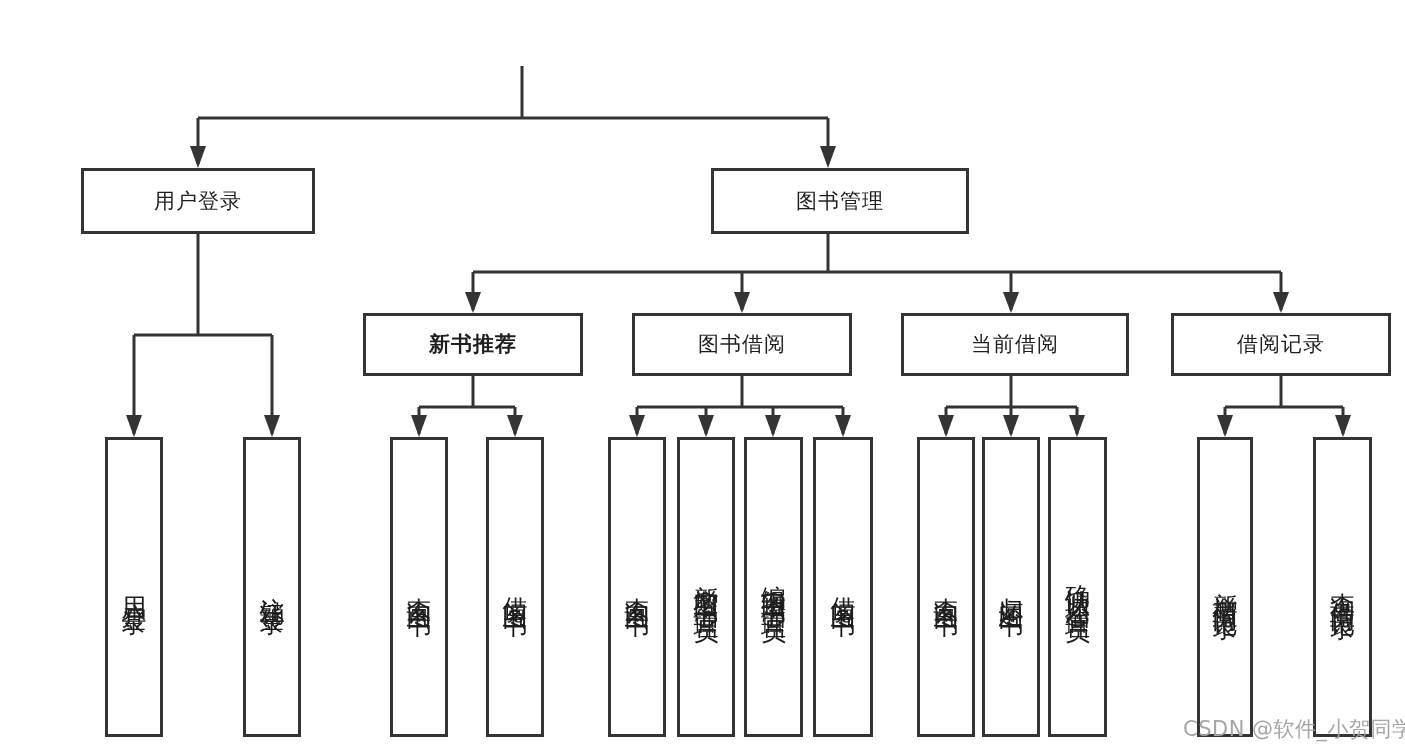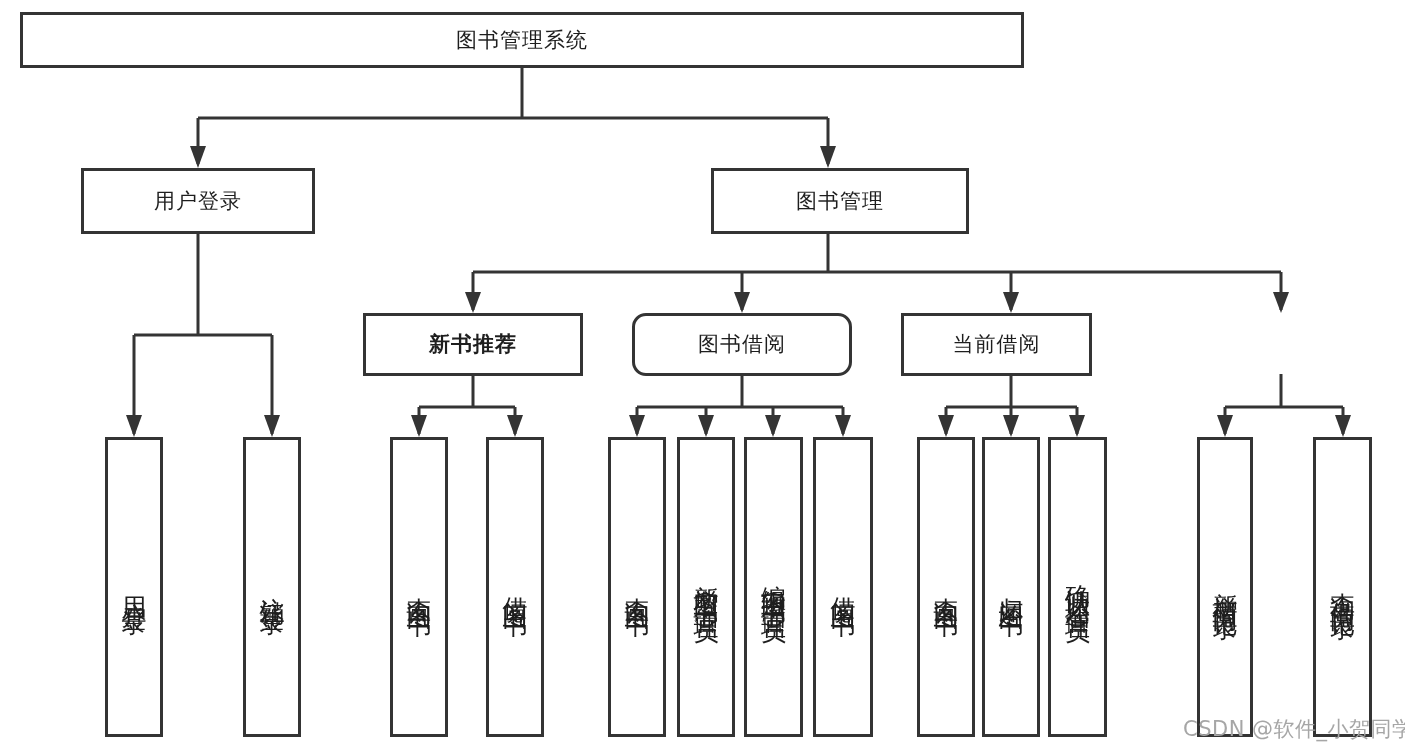--- a/index.html
+++ b/index.html
@@ -45,22 +45,22 @@
     letter-spacing: 5px;
     line-height: 1;
   }
   
   .n-root   { left: 20px;  top: 12px;  width: 1004px; height: 56px; }
   
   .n-login  { left: 81px;  top: 168px; width: 234px;  height: 66px; }
   .n-mgmt   { left: 711px; top: 168px; width: 258px;  height: 66px; }
   
   .n-nbr    { left: 363px;  top: 313px; width: 220px; height: 63px; font-weight: bold; }
-  .n-bb     { left: 632px;  top: 313px; width: 220px; height: 63px; border-radius: 14px; }
-  .n-cb     { left: 901px;  top: 313px; width: 191px; height: 63px; text-align: right; }
+  .n-bb     { left: 632px;  top: 313px; width: 220px; height: 63px; }
+  .n-cb     { left: 901px;  top: 313px; width: 228px; height: 63px; text-align: right; }
   .n-br     { left: 1171px; top: 313px; width: 220px; height: 63px; }
   
   .leaf     { top: 437px; height: 300px; }
   .n-a1 { left: 105px;  width: 58px; }
   .n-a2 { left: 243px;  width: 58px; }
   .n-b1 { left: 390px;  width: 58px; }
   .n-b2 { left: 486px;  width: 58px; }
   .n-c1 { left: 608px;  width: 58px; }
   .n-c2 { left: 677px;  width: 58px; }
   .n-c3 { left: 744px;  width: 59px; }
@@ -123,28 +123,28 @@
       <polygon points="765,415 781,415 773,437"></polygon>
       <polygon points="835,415 851,415 843,437"></polygon>
       <polygon points="938,415 954,415 946,437"></polygon>
       <polygon points="1003,415 1019,415 1011,437"></polygon>
       <polygon points="1069,415 1085,415 1077,437"></polygon>
       <polygon points="1217,415 1233,415 1225,437"></polygon>
       <polygon points="1335,415 1351,415 1343,437"></polygon>
     </g>
   </svg>
 
-  <div class="node h n-root">图书管理系统</div>
 
   <div class="node h n-login">用户登录</div>
   <div class="node h n-mgmt">图书管理</div>
 
   <div class="node h n-nbr">新书推荐</div>
   <div class="node h n-bb">图书借阅</div>
   <div class="node h n-cb">当前借阅</div>
+  <div class="node h n-br">借阅记录</div>
 
   <div class="node v leaf n-a1">用户登录</div>
   <div class="node v leaf n-a2">注销登录</div>
 
   <div class="node v leaf n-b1">查询图书</div>
   <div class="node v leaf n-b2">借阅图书</div>
 
   <div class="node v leaf n-c1">查询图书</div>
   <div class="node v leaf n-c2">新增图书（管理员）</div>
   <div class="node v leaf n-c3">编辑图书（管理员）</div>

